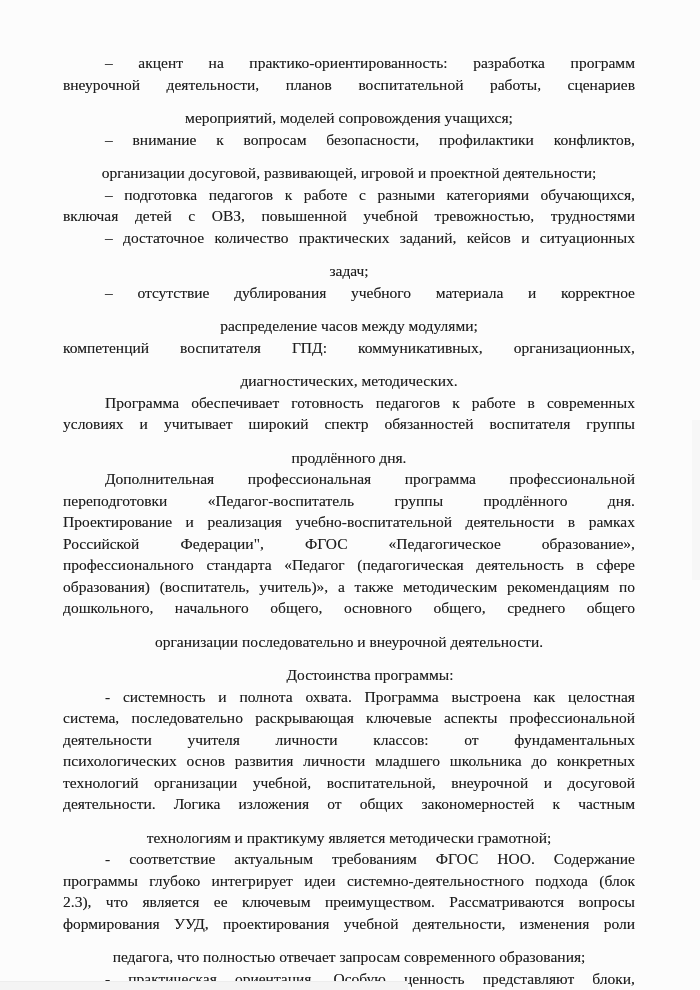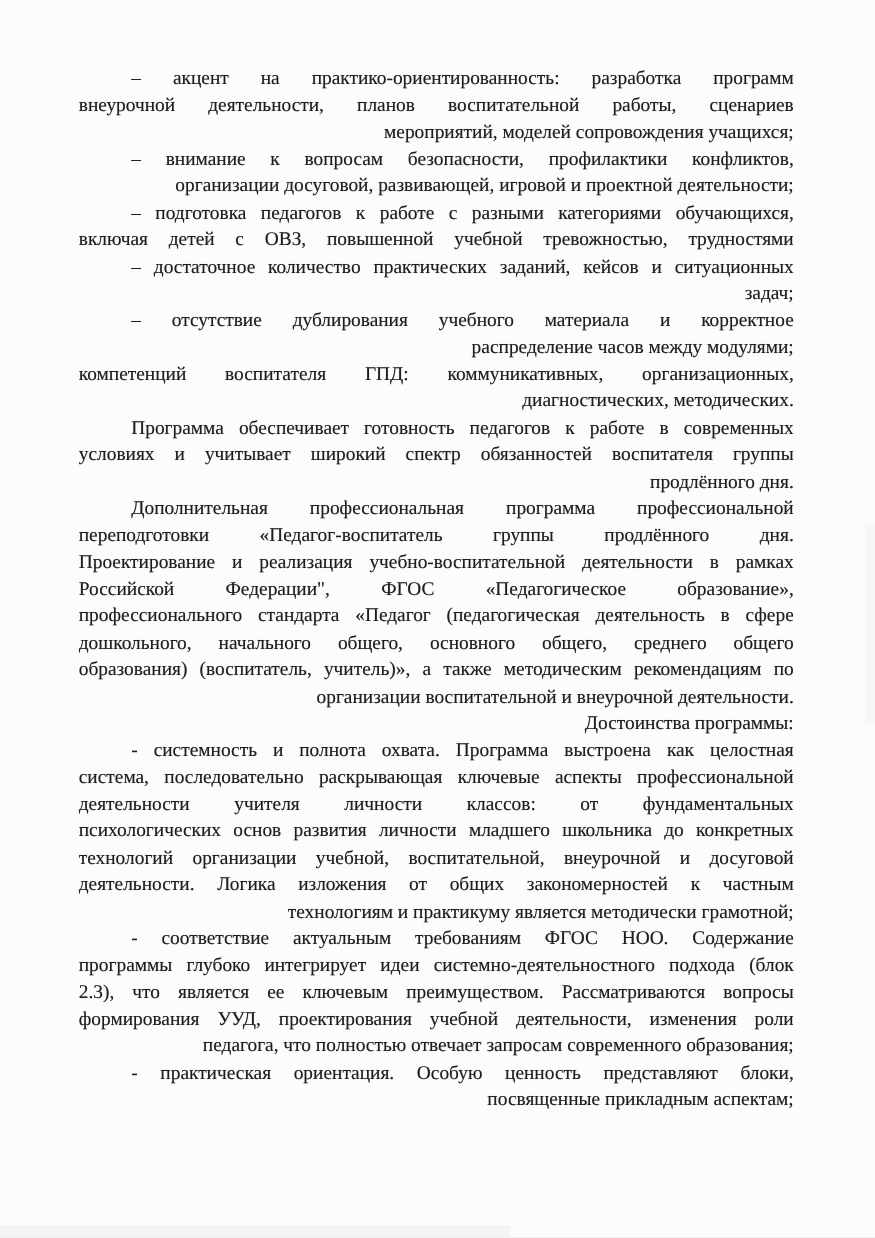--- a/index.html
+++ b/index.html
@@ -35,21 +35,22 @@
     text-align: justify;
   }
   .jl::after {
     content: "";
     display: inline-block;
     width: 100%;
     height: 0;
   }
   
   .ll {
-    text-align: right;
+    text-align: center;
+    margin-top: 12px;
   }
   
   .ind {
     text-indent: 42px;
   }
   
   .bottom-strip {
     position: absolute;
     left: 0;
     top: 981px;
@@ -86,23 +87,23 @@
       <div class="line jl">компетенций воспитателя ГПД: коммуникативных, организационных,</div>
       <div class="line ll">диагностических, методических.</div>
       <div class="line ind jl">Программа обеспечивает готовность педагогов к работе в современных</div>
       <div class="line jl">условиях и учитывает широкий спектр обязанностей воспитателя группы</div>
       <div class="line ll">продлённого дня.</div>
       <div class="line ind jl">Дополнительная профессиональная программа профессиональной</div>
       <div class="line jl">переподготовки «Педагог-воспитатель группы продлённого дня.</div>
       <div class="line jl">Проектирование и реализация учебно-воспитательной деятельности в рамках</div>
       <div class="line jl">Российской Федерации", ФГОС «Педагогическое образование»,</div>
       <div class="line jl">профессионального стандарта «Педагог (педагогическая деятельность в сфере</div>
+      <div class="line jl">образования) (воспитатель, учитель)», а также методическим рекомендациям по</div>
       <div class="line jl">дошкольного, начального общего, основного общего, среднего общего</div>
-      <div class="line jl">образования) (воспитатель, учитель)», а также методическим рекомендациям по</div>
-      <div class="line ll">организации воспитательной и внеурочной деятельности.</div>
+      <div class="line ll">организации последовательно и внеурочной деятельности.</div>
       <div class="line ind ll">Достоинства программы:</div>
       <div class="line ind jl">- системность и полнота охвата. Программа выстроена как целостная</div>
       <div class="line jl">система, последовательно раскрывающая ключевые аспекты профессиональной</div>
       <div class="line jl">деятельности учителя личности классов: от фундаментальных</div>
       <div class="line jl">психологических основ развития личности младшего школьника до конкретных</div>
       <div class="line jl">технологий организации учебной, воспитательной, внеурочной и досуговой</div>
       <div class="line jl">деятельности. Логика изложения от общих закономерностей к частным</div>
       <div class="line ll">технологиям и практикуму является методически грамотной;</div>
       <div class="line ind jl">- соответствие актуальным требованиям ФГОС НОО. Содержание</div>
       <div class="line jl">программы глубоко интегрирует идеи системно-деятельностного подхода (блок</div>

